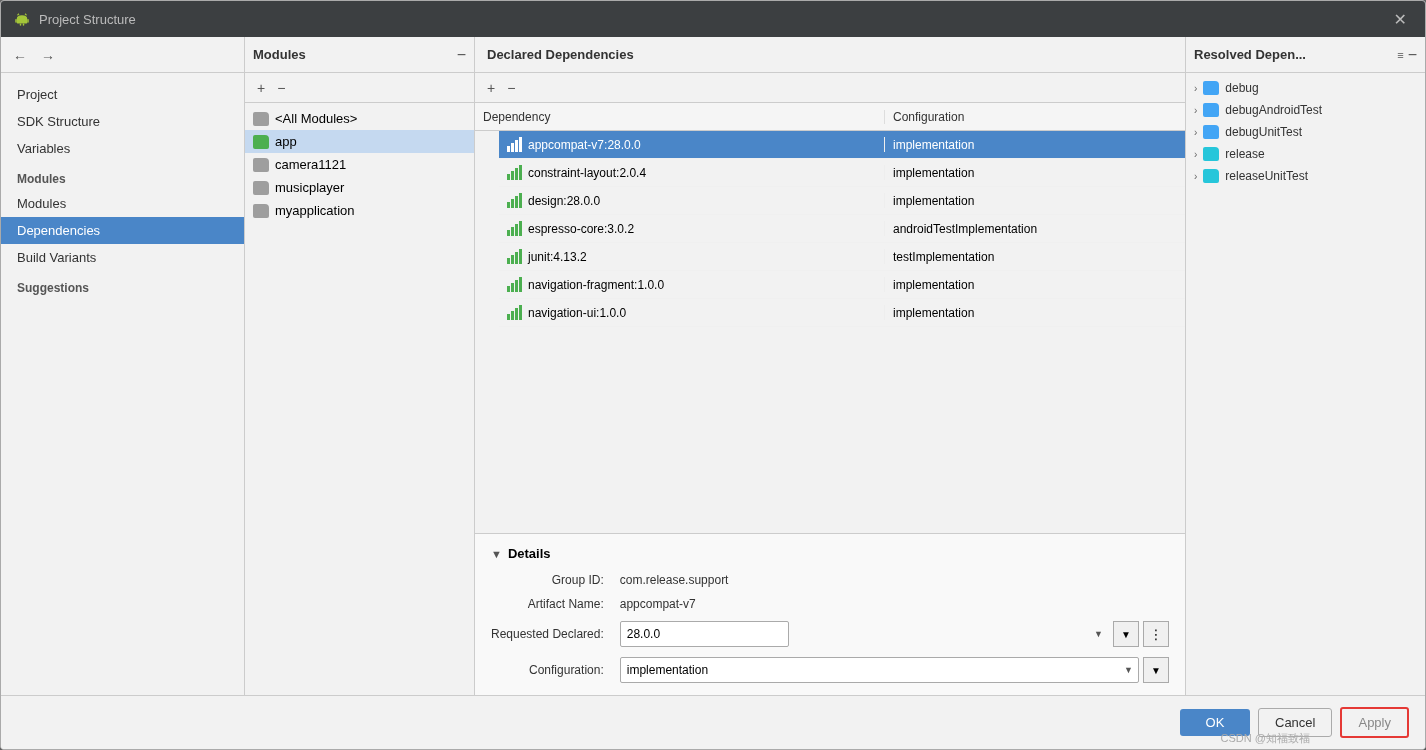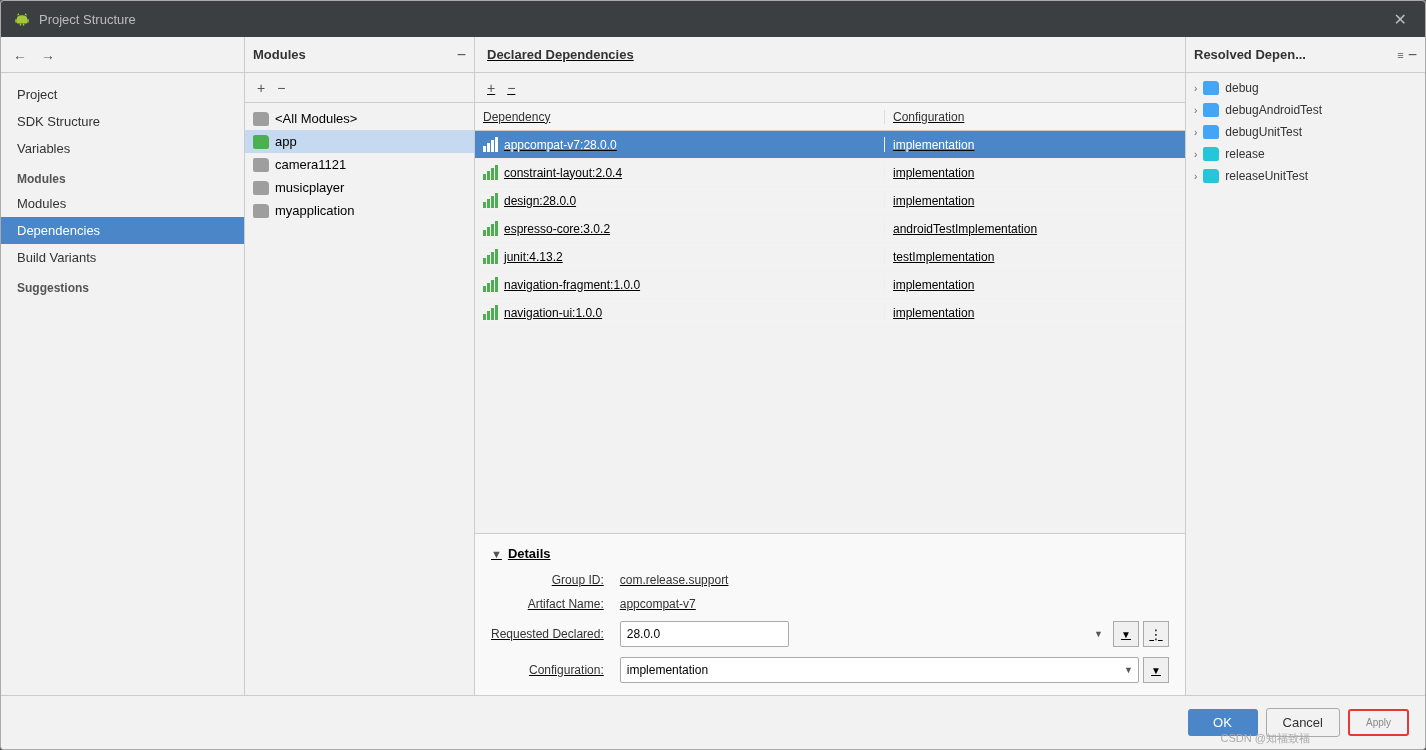--- a/index.html
+++ b/index.html
@@ -163,21 +163,20 @@
       position: relative;
     }
     .folder-icon.green { background: #4caf50; }
     .folder-icon.gray { background: #9e9e9e; }
     
     .center-panel {
       flex: 1;
       display: flex;
       flex-direction: column;
       min-width: 0;
-      text-decoration: underline;
     }
     .deps-header {
       background: #f2f2f2;
       border-bottom: 1px solid #ccc;
       padding: 0 12px;
       height: 36px;
       display: flex;
       align-items: center;
     }
     .deps-title {
@@ -217,20 +216,21 @@
     }
     .deps-table-body {
       flex: 1;
       overflow-y: auto;
     }
     .dep-row {
       display: flex;
       align-items: center;
       height: 28px;
       border-bottom: 1px solid #f0f0f0;
+      margin-left: 24px;
     }
     .dep-row.selected { background: #4a86c8; color: white; }
     .dep-name-cell {
       flex: 1;
       padding: 0 8px;
       display: flex;
       align-items: center;
       gap: 6px;
       font-size: 12px;
       border-right: 1px solid #eee;
@@ -409,21 +409,21 @@
       padding: 6px 16px;
       font-size: 13px;
       cursor: pointer;
     }
     .btn-apply {
       background: #f2f2f2;
       color: #888;
       border: 2px solid #e53935;
       border-radius: 3px;
       padding: 6px 16px;
-      font-size: 10px;
+      font-size: 13px;
       cursor: pointer;
     }
     .watermark {
       position: absolute;
       bottom: 8px;
       right: 16px;
       font-size: 11px;
       color: #999;
     }
     .minus-btn {

